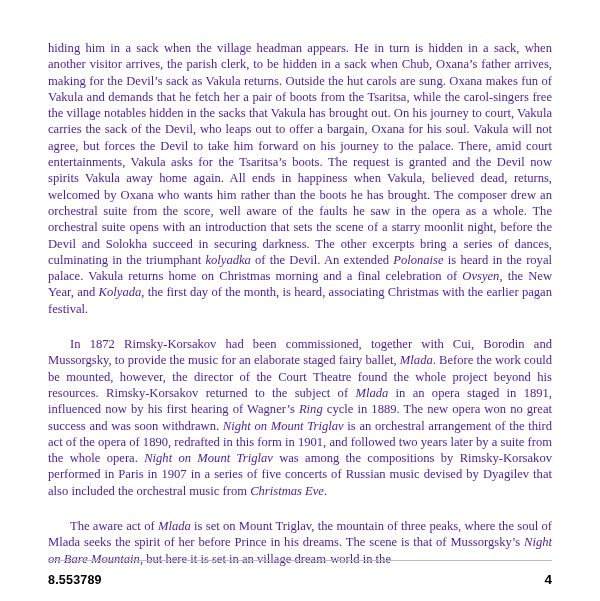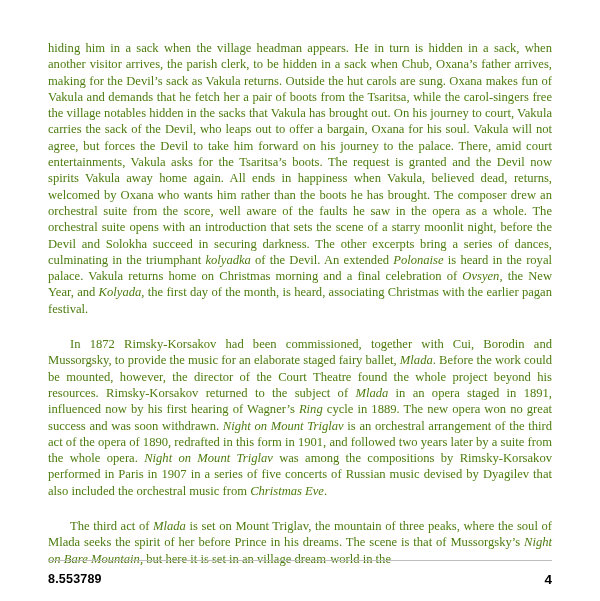--- a/index.html
+++ b/index.html
@@ -19,21 +19,21 @@
     width: 600px;
     height: 601px;
     box-sizing: border-box;
     padding: 40px 48px 0 48px;
   }
   .body-text {
     font-size: 12.6px;
     line-height: 16.3px;
     text-align: justify;
     text-justify: inter-word;
-    color: #4d7c0f;
+    color: #4c1d95;
   }
   .para {
     margin: 0 0 0 0;
     text-indent: 22px;
     text-align: justify;
   }
   .para.first {
     text-indent: 0;
   }
   .para + .para {
@@ -41,21 +41,21 @@
   }
   i {
     font-style: italic;
   }
   .footer {
     position: absolute;
     left: 48px;
     right: 48px;
     bottom: 14px;
     display: flex;
-    align-items: flex-start;
+    align-items: center;
     justify-content: space-between;
   }
   .footer-rule {
     position: absolute;
     left: 48px;
     right: 48px;
     bottom: 40px;
     height: 1px;
     background: #bdbdbd;
   }
@@ -74,21 +74,21 @@
   }
 </style>
 </head>
 <body>
 
 <div class="page">
 
   <div class="body-text">
     <p class="para first"><span>hiding him in a sack when the village headman appears.  He in turn is hidden in a sack, when another visitor arrives, the parish clerk, to be hidden in a sack when Chub, Oxana’s father arrives, making for the Devil’s sack as Vakula returns.  Outside the hut carols are sung.  Oxana makes fun of Vakula and demands that he fetch her a pair of boots from the Tsaritsa, while the carol-singers free the village notables hidden in the sacks that Vakula has brought out.  On his journey to court, Vakula carries the sack of the Devil, who leaps out to offer a bargain, Oxana for his soul.  Vakula will not agree, but forces the Devil to take him forward on his journey to the palace.  There, amid court entertainments, Vakula asks for the Tsaritsa’s boots.  The request is granted and the Devil now spirits Vakula away home again.  All ends in happiness when Vakula, believed dead, returns, welcomed by Oxana who wants him rather than the boots he has brought.  The composer drew an orchestral suite from the score, well aware of the faults he saw in the opera as a whole.  The orchestral suite opens with an introduction that sets the scene of a starry moonlit night, before the Devil and Solokha succeed in securing darkness.  The other excerpts bring a series of dances, culminating in the triumphant </span><i>kolyadka</i><span> of the Devil.  An extended </span><i>Polonaise</i><span> is heard in the royal palace.  Vakula returns home on Christmas morning and a final celebration of </span><i>Ovsyen</i><span>, the New Year, and </span><i>Kolyada</i><span>, the first day of the month, is heard, associating Christmas with the earlier pagan festival.</span></p>
     <p class="para"><span>In 1872 Rimsky-Korsakov had been commissioned, together with Cui, Borodin and Mussorgsky, to provide the music for an elaborate staged fairy ballet, </span><i>Mlada</i><span>.  Before the work could be mounted, however, the director of the Court Theatre found the whole project beyond his resources.  Rimsky-Korsakov returned to the subject of </span><i>Mlada</i><span> in an opera staged in 1891, influenced now by his first hearing of Wagner’s </span><i>Ring</i><span> cycle in 1889.  The new opera won no great success and was soon withdrawn.  </span><i>Night on Mount Triglav</i><span> is an orchestral arrangement of the third act of the opera of 1890, redrafted in this form in 1901, and followed two years later by a suite from the whole opera.  </span><i>Night on Mount Triglav</i><span> was among the compositions by Rimsky-Korsakov  performed in Paris in 1907 in a series of five concerts of Russian music devised by Dyagilev that also included the orchestral music from </span><i>Christmas Eve</i><span>.</span></p>
-    <p class="para"><span>The third act of </span><i>Mlada</i><span> is set on Mount Triglav, the mountain of three peaks, where the soul of Mlada seeks the spirit of her before Prince in his dreams.  The scene is that of Mussorgsky’s </span><i>Night on Bare Mountain</i><span>, but here it is set in an village dream-world in the</span></p>
+    <p class="para"><span>The aware act of </span><i>Mlada</i><span> is set on Mount Triglav, the mountain of three peaks, where the soul of Mlada seeks the spirit of her before Prince in his dreams.  The scene is that of Mussorgsky’s </span><i>Night on Bare Mountain</i><span>, but here it is set in an village dream-world in the</span></p>
   </div>
 
   <div class="footer-rule"></div>
 
   <div class="footer">
     <div class="footer-left">8.553789</div>
     <div class="footer-right">4</div>
   </div>
 
 </div>

